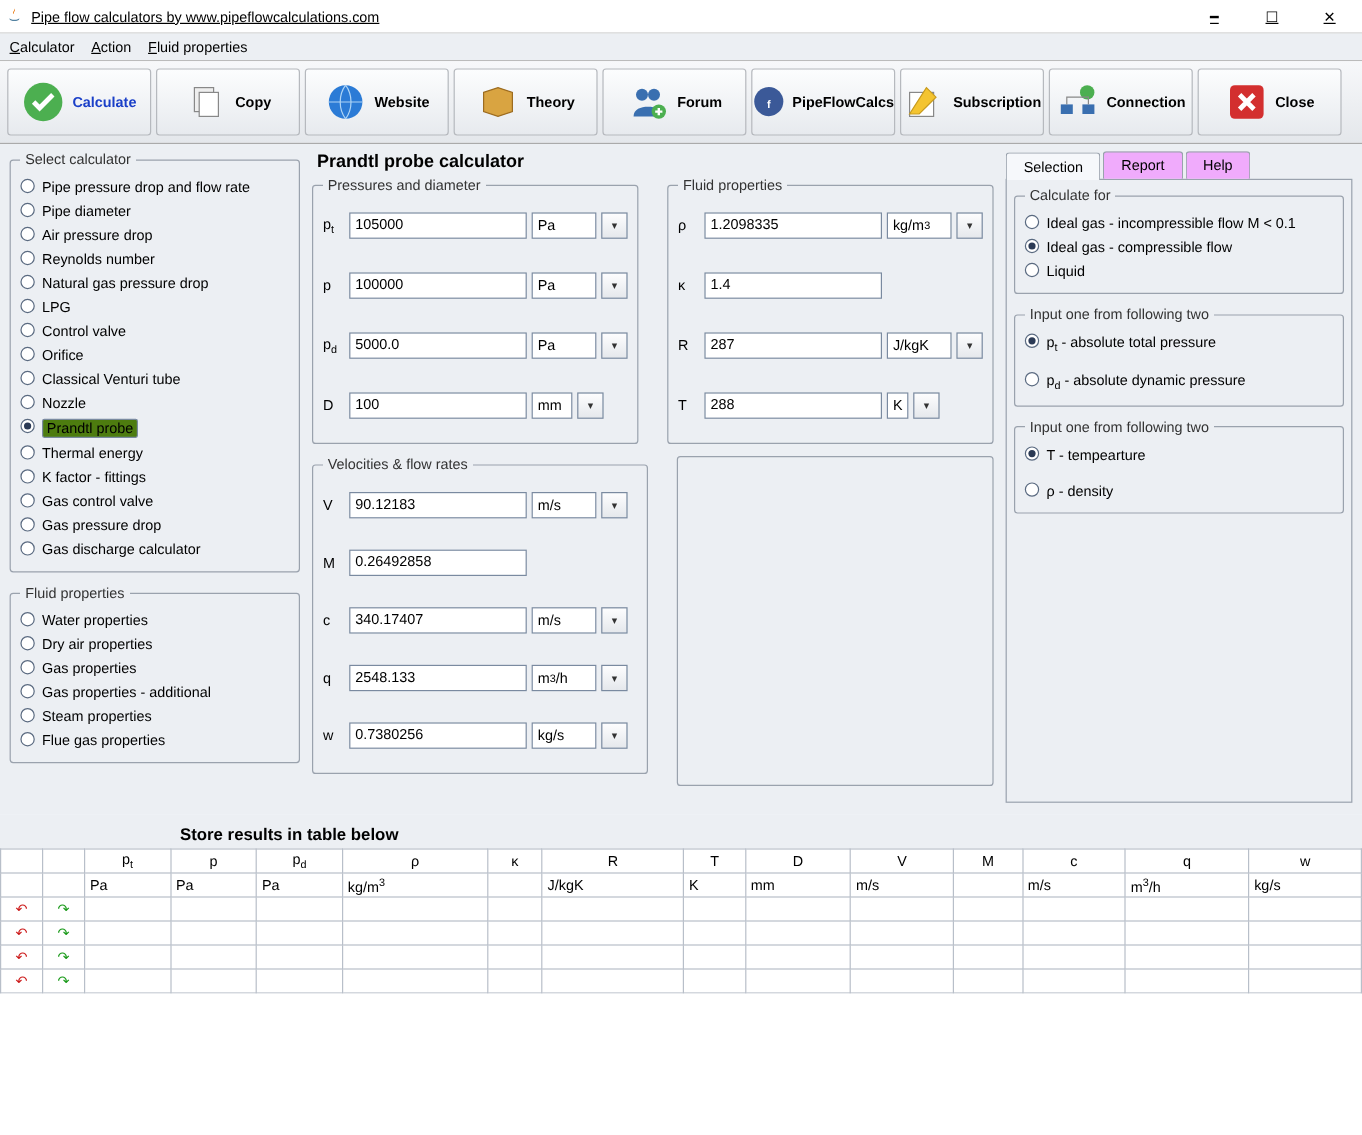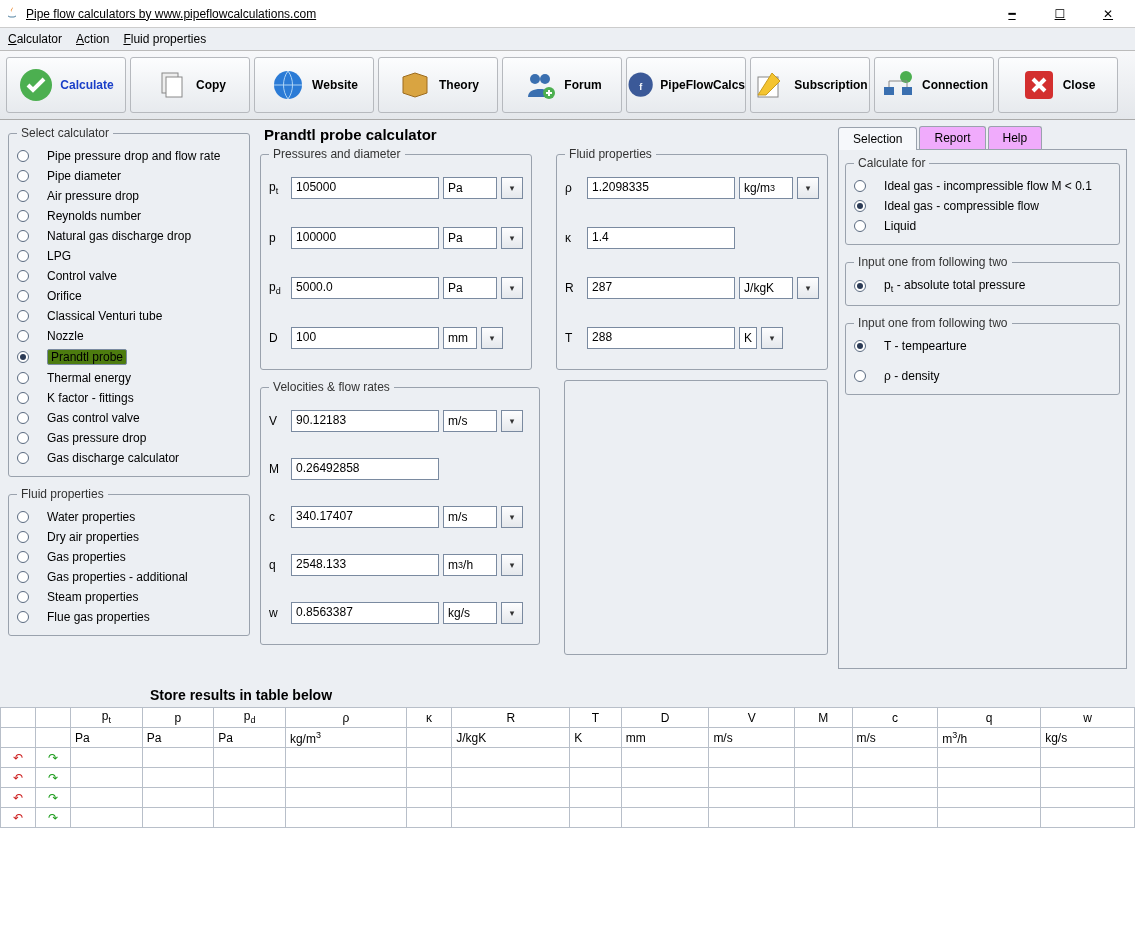--- a/index.html
+++ b/index.html
@@ -17,21 +17,21 @@
   .tbtn { flex:none; width:120px; height:56px; display:flex; align-items:center; justify-content:center; gap:6px;
           border:1px solid #b6b9be; border-radius:3px; background:linear-gradient(#fcfdfe,#e7eaee); }
   .tbtn .ticon { width:36px; height:36px; display:flex; align-items:center; justify-content:center; }
   .tbtn .tlabel { font-weight:600; }
   .tbtn.calculate .tlabel { color:#1a3fc8; }
 
   .content { display:flex; padding:6px 8px 10px 8px; gap:10px; background:#eceff3; }
   .left-col { width:243px; }
   fieldset { border:1px solid #9aa2ad; border-radius:3px; margin:0 0 10px 0; padding:6px 8px 8px 8px; background:#eceff3; }
   fieldset legend { padding:0 4px; color:#333; }
-  .radio-row { display:flex; align-items:center; gap:18px; padding:3px 0; }
+  .radio-row { display:flex; align-items:flex-start; gap:6px; padding:3px 0; }
   .radio-row.sel label { border:1px solid #7a8aa0; padding:0 3px; border-radius:2px; background:#4d7c0f; }
   .rdot { width:12px; height:12px; border:1px solid #5a6a80; border-radius:50%; background:#fff; display:inline-block; position:relative; }
   .rdot.checked::after { content:""; width:6px; height:6px; background:#2b3a55; border-radius:50%; position:absolute; top:2px; left:2px; }
 
   .mid-col { flex:1; display:flex; flex-direction:column; }
   .page-title { font-size:15px; font-weight:bold; padding:0 0 4px 4px; }
   .mid-row { display:flex; gap:24px; }
   .panel { flex:1; }
   .field-row { display:flex; align-items:center; margin:10px 0 28px 0; gap:4px; }
   .field-row.tight { margin:10px 0 12px 0; }
@@ -188,21 +188,21 @@
           <div class="radio-row">
             <span class="rdot"></span>
             <label>Air pressure drop</label>
           </div>
           <div class="radio-row">
             <span class="rdot"></span>
             <label>Reynolds number</label>
           </div>
           <div class="radio-row">
             <span class="rdot"></span>
-            <label>Natural gas discharge drop</label>
+            <label>Natural gas pressure drop</label>
           </div>
           <div class="radio-row">
             <span class="rdot"></span>
             <label>LPG</label>
           </div>
           <div class="radio-row">
             <span class="rdot"></span>
             <label>Control valve</label>
           </div>
           <div class="radio-row">
@@ -352,21 +352,21 @@
           <span class="dd"></span>
         </div>
         <div class="field-row tight" style="margin-top:26px">
           <span class="sym">q</span>
           <span class="val">2548.133</span>
           <span class="unit">m<sup>3</sup>/h</span>
           <span class="dd"></span>
         </div>
         <div class="field-row tight" style="margin-top:26px">
           <span class="sym">w</span>
-          <span class="val">0.8563387</span>
+          <span class="val">0.7380256</span>
           <span class="unit">kg/s</span>
           <span class="dd"></span>
         </div>
       </fieldset>
       <div class="panel" style="border:1px solid #9aa2ad; border-radius:3px;"></div>
     </div>
   </div>
 
   <div class="right-col">
     <div class="tabs">
@@ -388,20 +388,24 @@
         <div class="radio-row">
             <span class="rdot"></span>
             <label>Liquid</label>
           </div>
       </fieldset>
       <fieldset>
         <legend>Input one from following two</legend>
         <div class="radio-row">
             <span class="rdot checked"></span>
             <label>p<sub>t</sub> - absolute total pressure</label>
+          </div>
+        <div class="radio-row" style="margin-top:10px">
+            <span class="rdot"></span>
+            <label>p<sub>d</sub> - absolute dynamic pressure</label>
           </div>
       </fieldset>
       <fieldset>
         <legend>Input one from following two</legend>
         <div class="radio-row">
             <span class="rdot checked"></span>
             <label>T - tempearture</label>
           </div>
         <div class="radio-row" style="margin-top:10px">
             <span class="rdot"></span>

